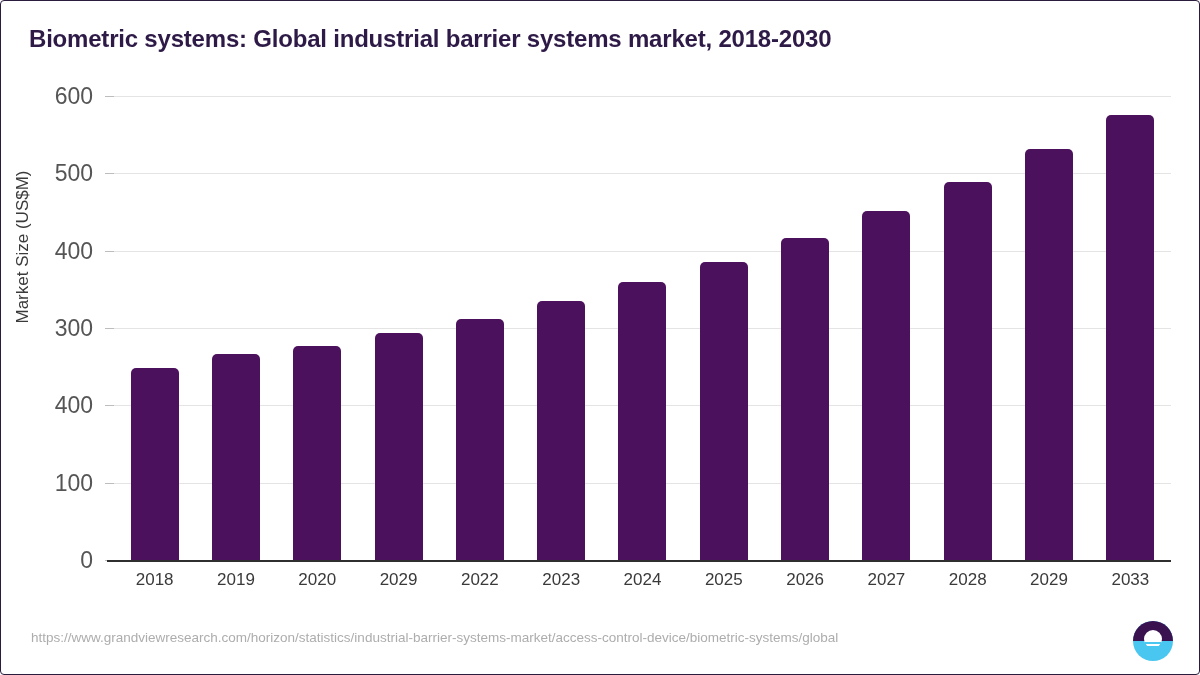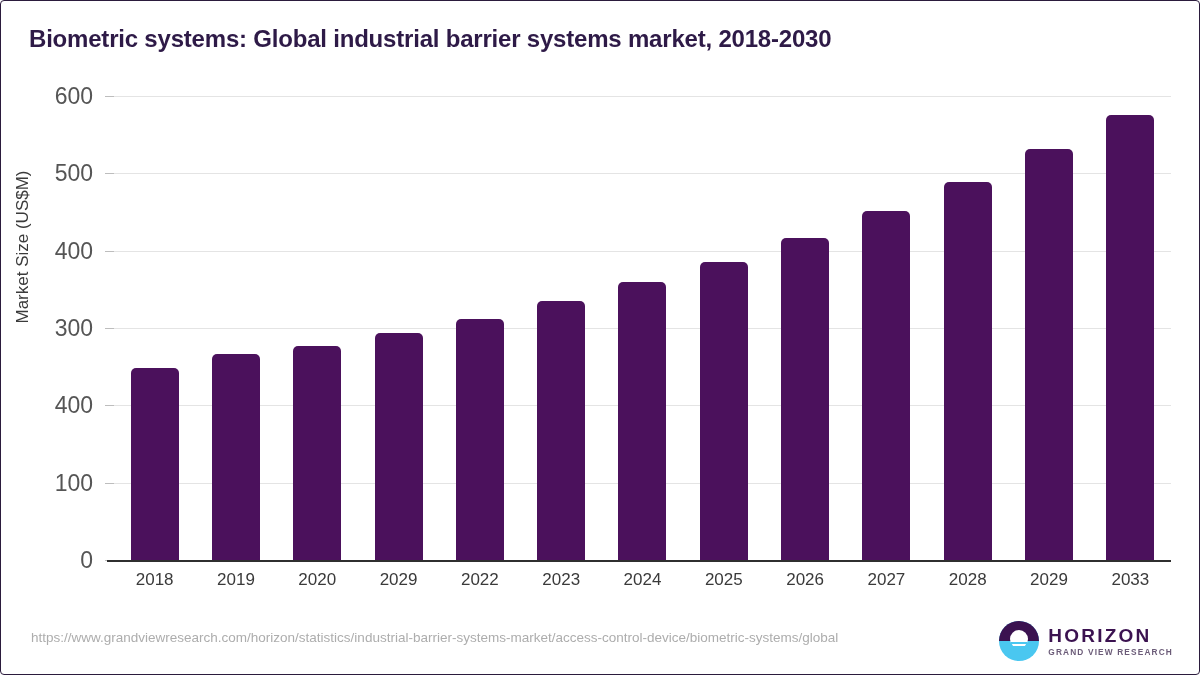--- a/index.html
+++ b/index.html
@@ -294,19 +294,15 @@
   <div class="footer-url">https://www.grandviewresearch.com/horizon/statistics/industrial-barrier-systems-market/access-control-device/biometric-systems/global</div>
 
   <div class="logo">
     <div class="logo-mark">
       <div class="top-half"></div>
       <div class="sun"></div>
       <div class="ray r1"></div>
       <div class="ray r2"></div>
       <div class="ray r3"></div>
     </div>
-    <div class="logo-text">
-      <div class="logo-word">HORIZON</div>
-      <div class="logo-sub">GRAND VIEW RESEARCH</div>
-    </div>
   </div>
 
 </div>
 
 </body></html>

